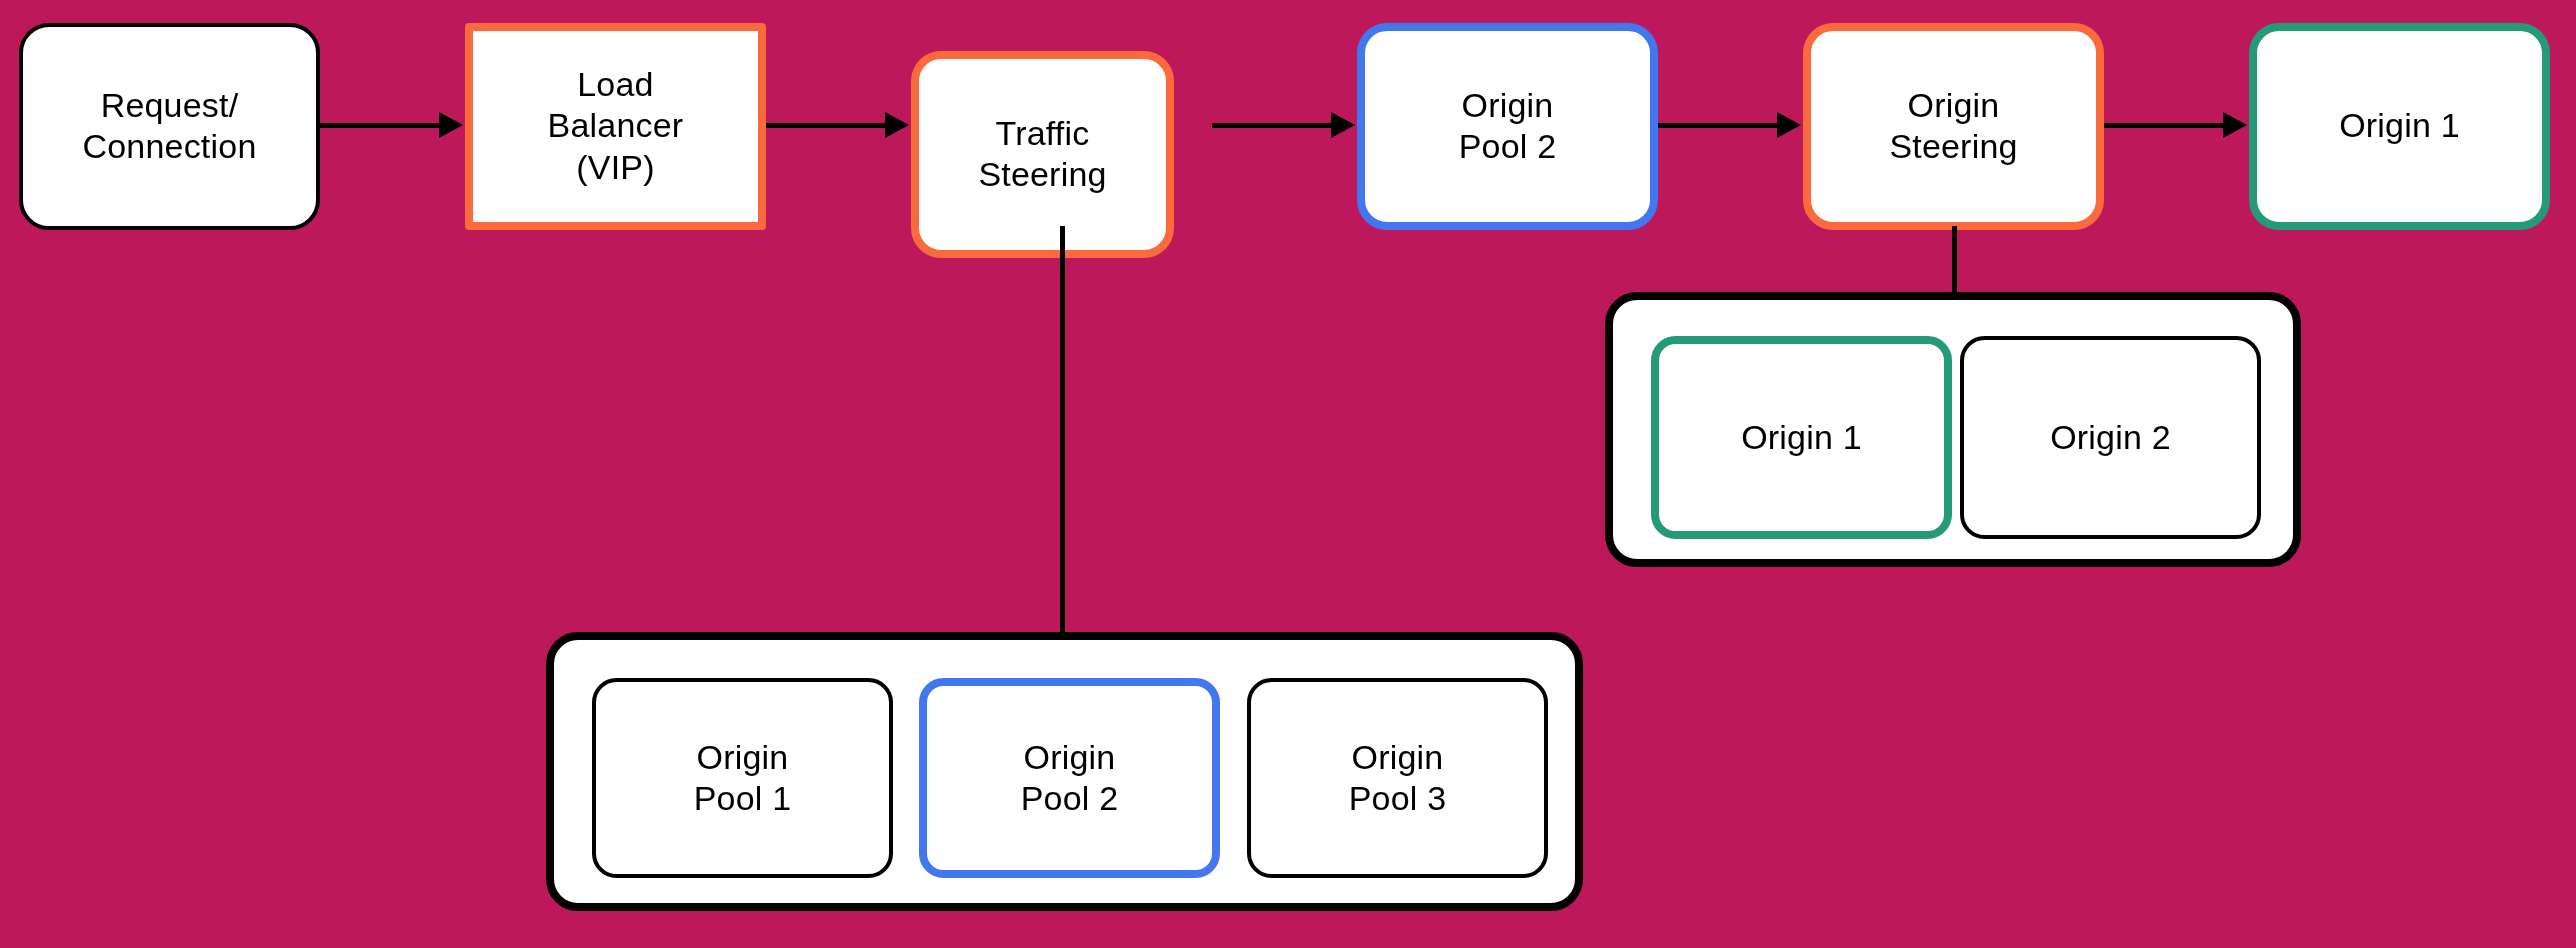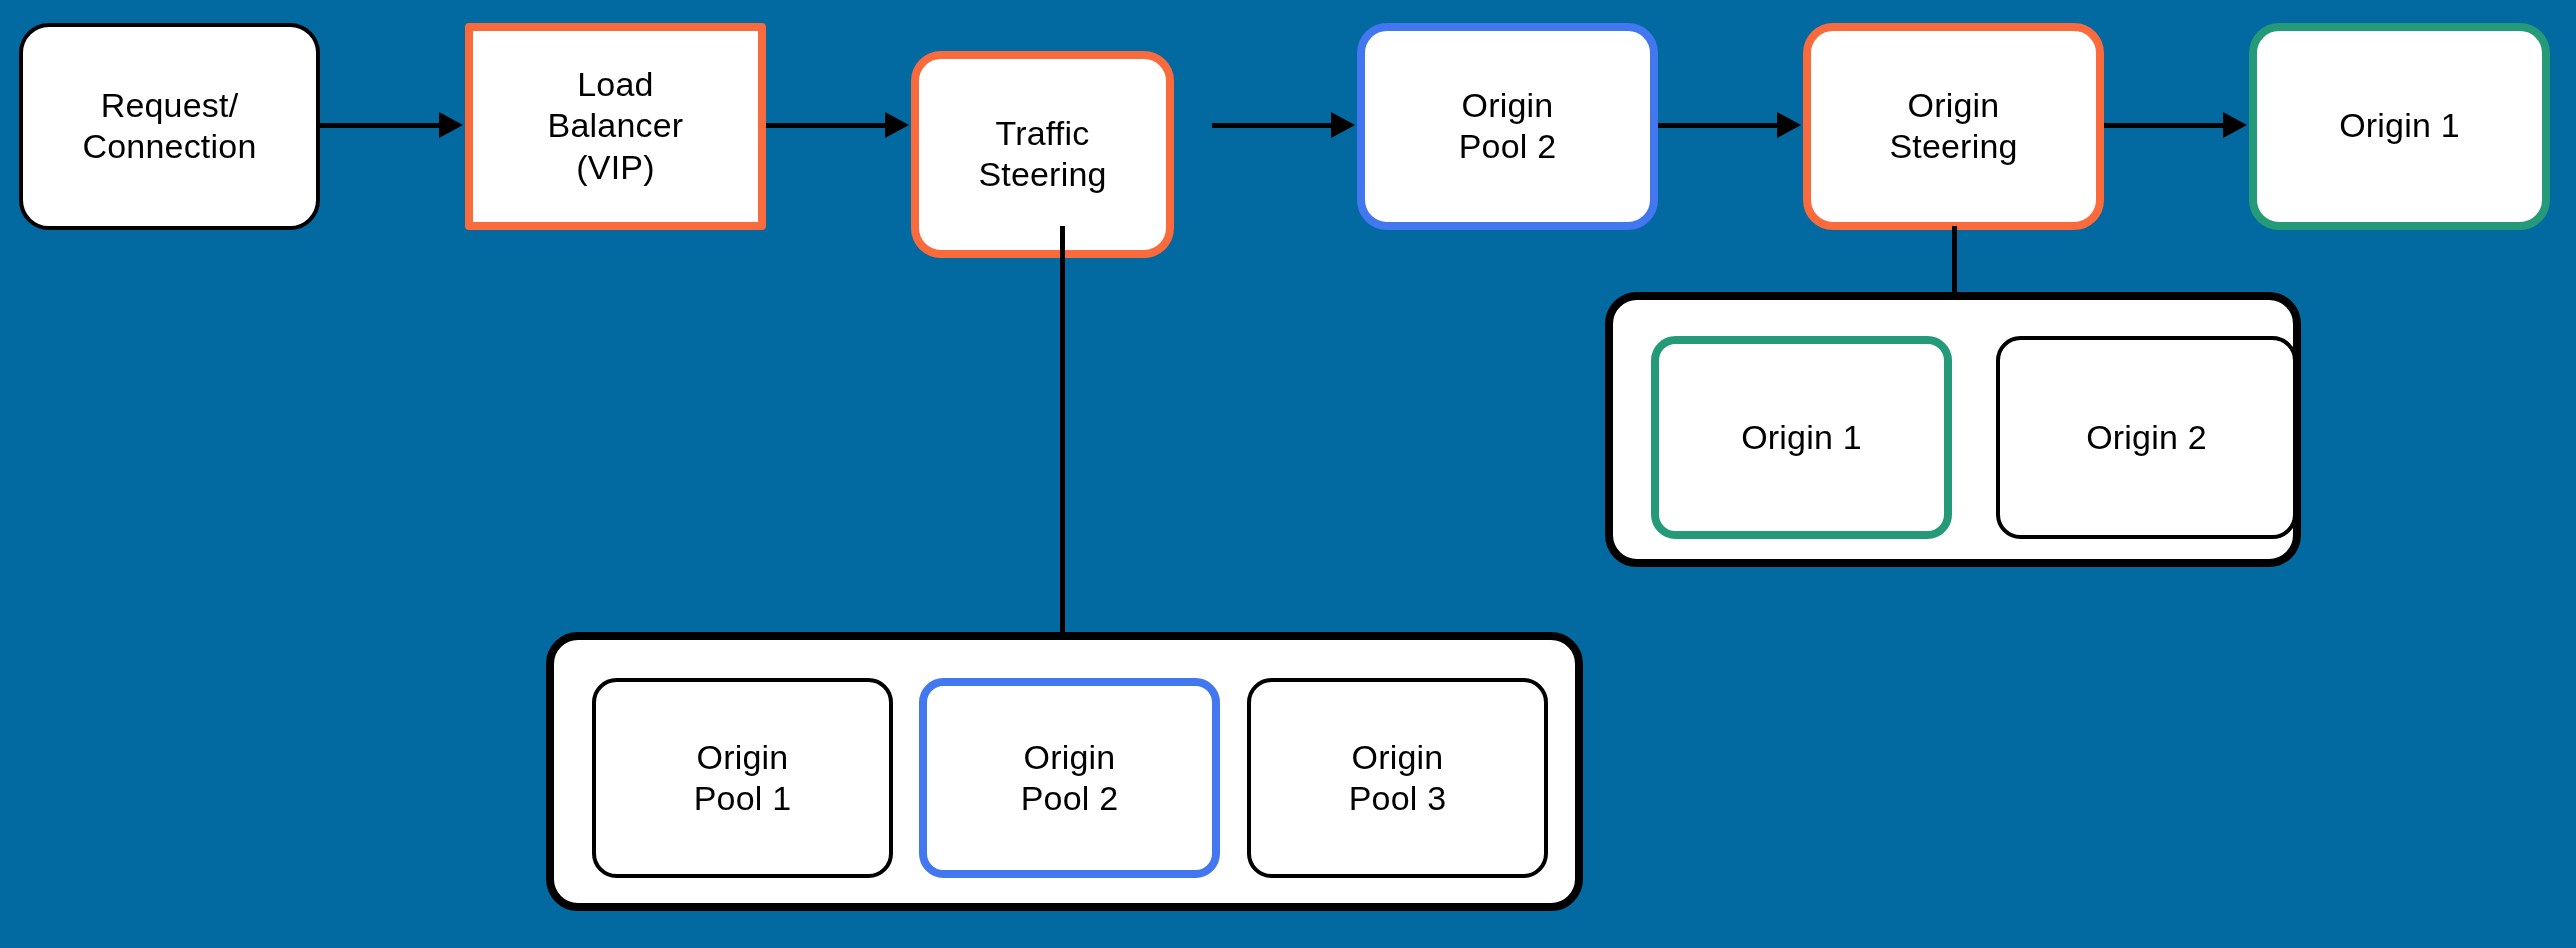--- a/index.html
+++ b/index.html
@@ -7,21 +7,21 @@
     padding: 0;
     background: #ffffff;
   }
   body {
     font-family: "Liberation Sans", sans-serif;
   }
   #canvas {
     position: relative;
     width: 2576px;
     height: 949px;
-    background: #0369a1;
+    background: #be185d;
     overflow: hidden;
   }
   .node {
     position: absolute;
     box-sizing: border-box;
     background: #ffffff;
     border-style: solid;
     display: flex;
     align-items: center;
     justify-content: center;
@@ -98,21 +98,21 @@
 
   <div class="arrow-line" style="left:2104px; top:123px; width:120px;"></div>
   <div class="arrow-head" style="left:2223px; top:112px;"></div>
 
   <div class="connector" style="left:1060px; top:226px; width:4.7px; height:408px;"></div>
 
   <div class="connector" style="left:1952px; top:226px; width:4.7px; height:68px;"></div>
 
   <div class="group" style="left:1605px; top:292px; width:696px; height:275px;">
     <div class="node n-green" style="left:38px; top:36px; width:301px; height:203px; border-width:8.5px; border-radius:24.5px; font-size:34px;">Origin 1</div>
-    <div class="node n-black" style="left:383px; top:36px; width:301px; height:203px; border-width:4.7px; border-radius:24.5px; font-size:34px;">Origin 2</div>
+    <div class="node n-black" style="left:347px; top:36px; width:301px; height:203px; border-width:4.7px; border-radius:24.5px; font-size:34px;">Origin 2</div>
   </div>
 
   <div class="group" style="left:546px; top:632px; width:1037px; height:279px;">
     <div class="node n-black" style="left:38px; top:38px; width:301px; height:200px; border-width:4.7px; border-radius:24.5px; font-size:34px;">Origin
 Pool 1</div>
     <div class="node n-blue" style="left:365px; top:38px; width:301px; height:200px; border-width:8.5px; border-radius:24.5px; font-size:34px;">Origin
 Pool 2</div>
     <div class="node n-black" style="left:693px; top:38px; width:301px; height:200px; border-width:4.7px; border-radius:24.5px; font-size:34px;">Origin
 Pool 3</div>
   </div>

